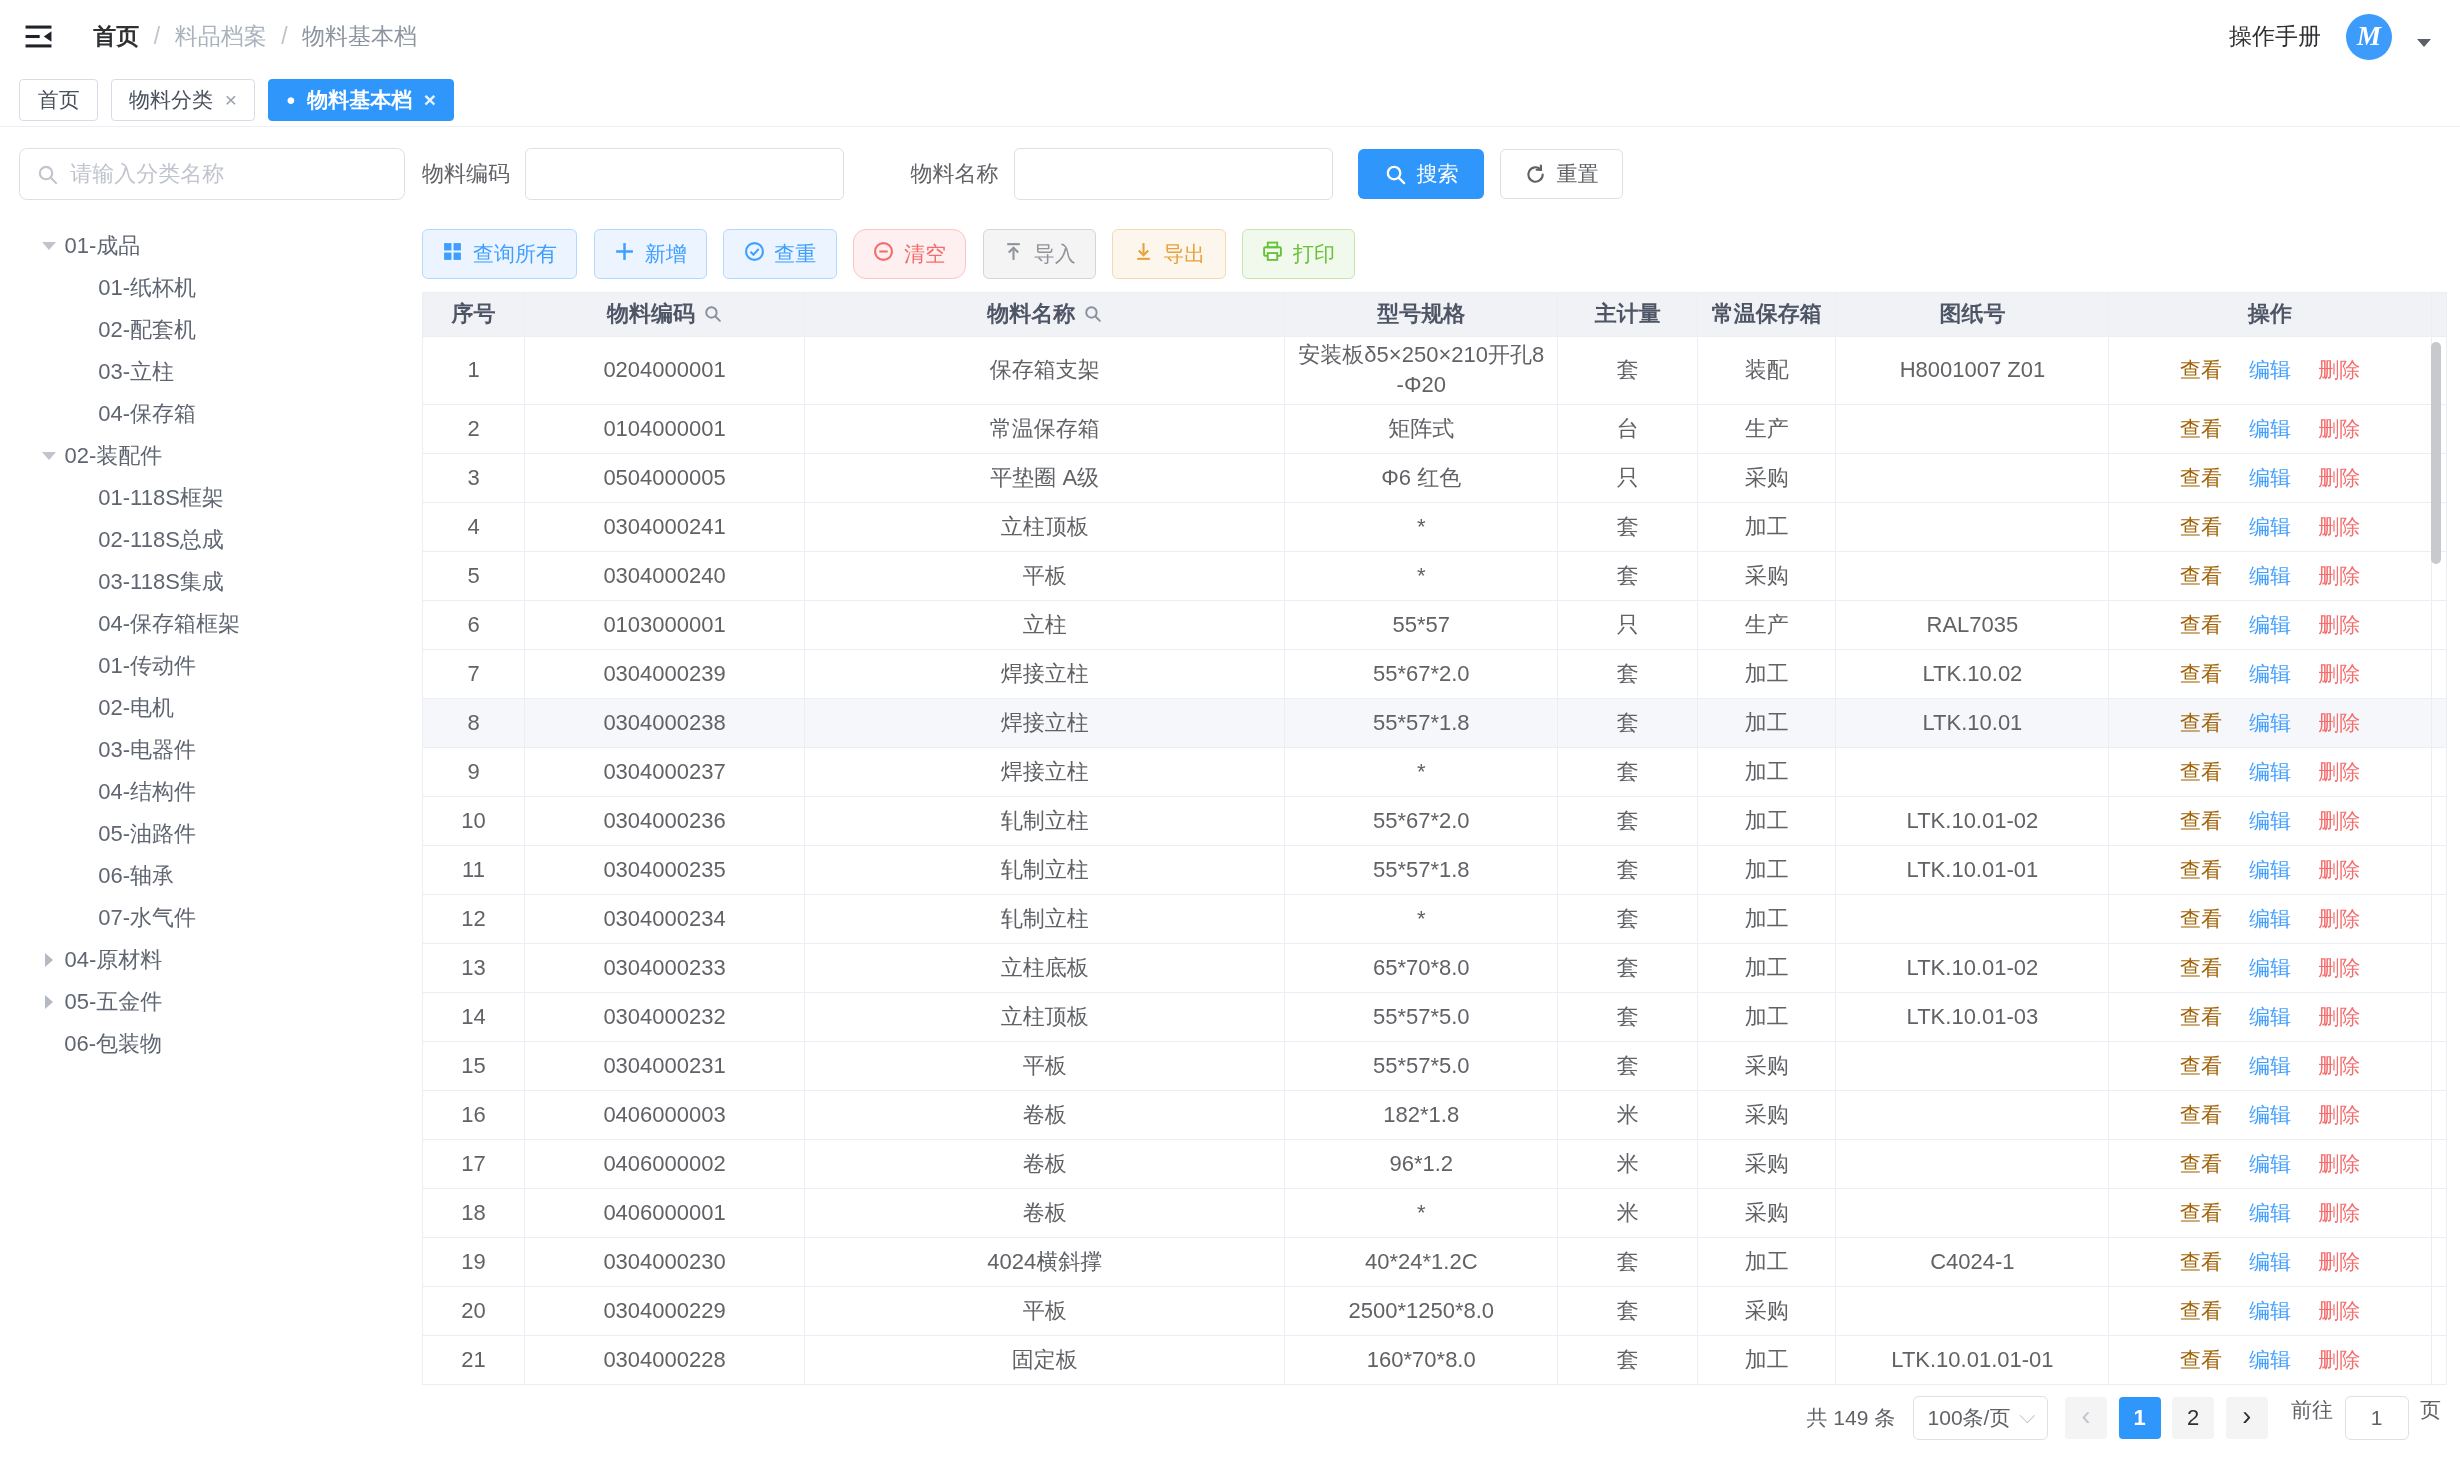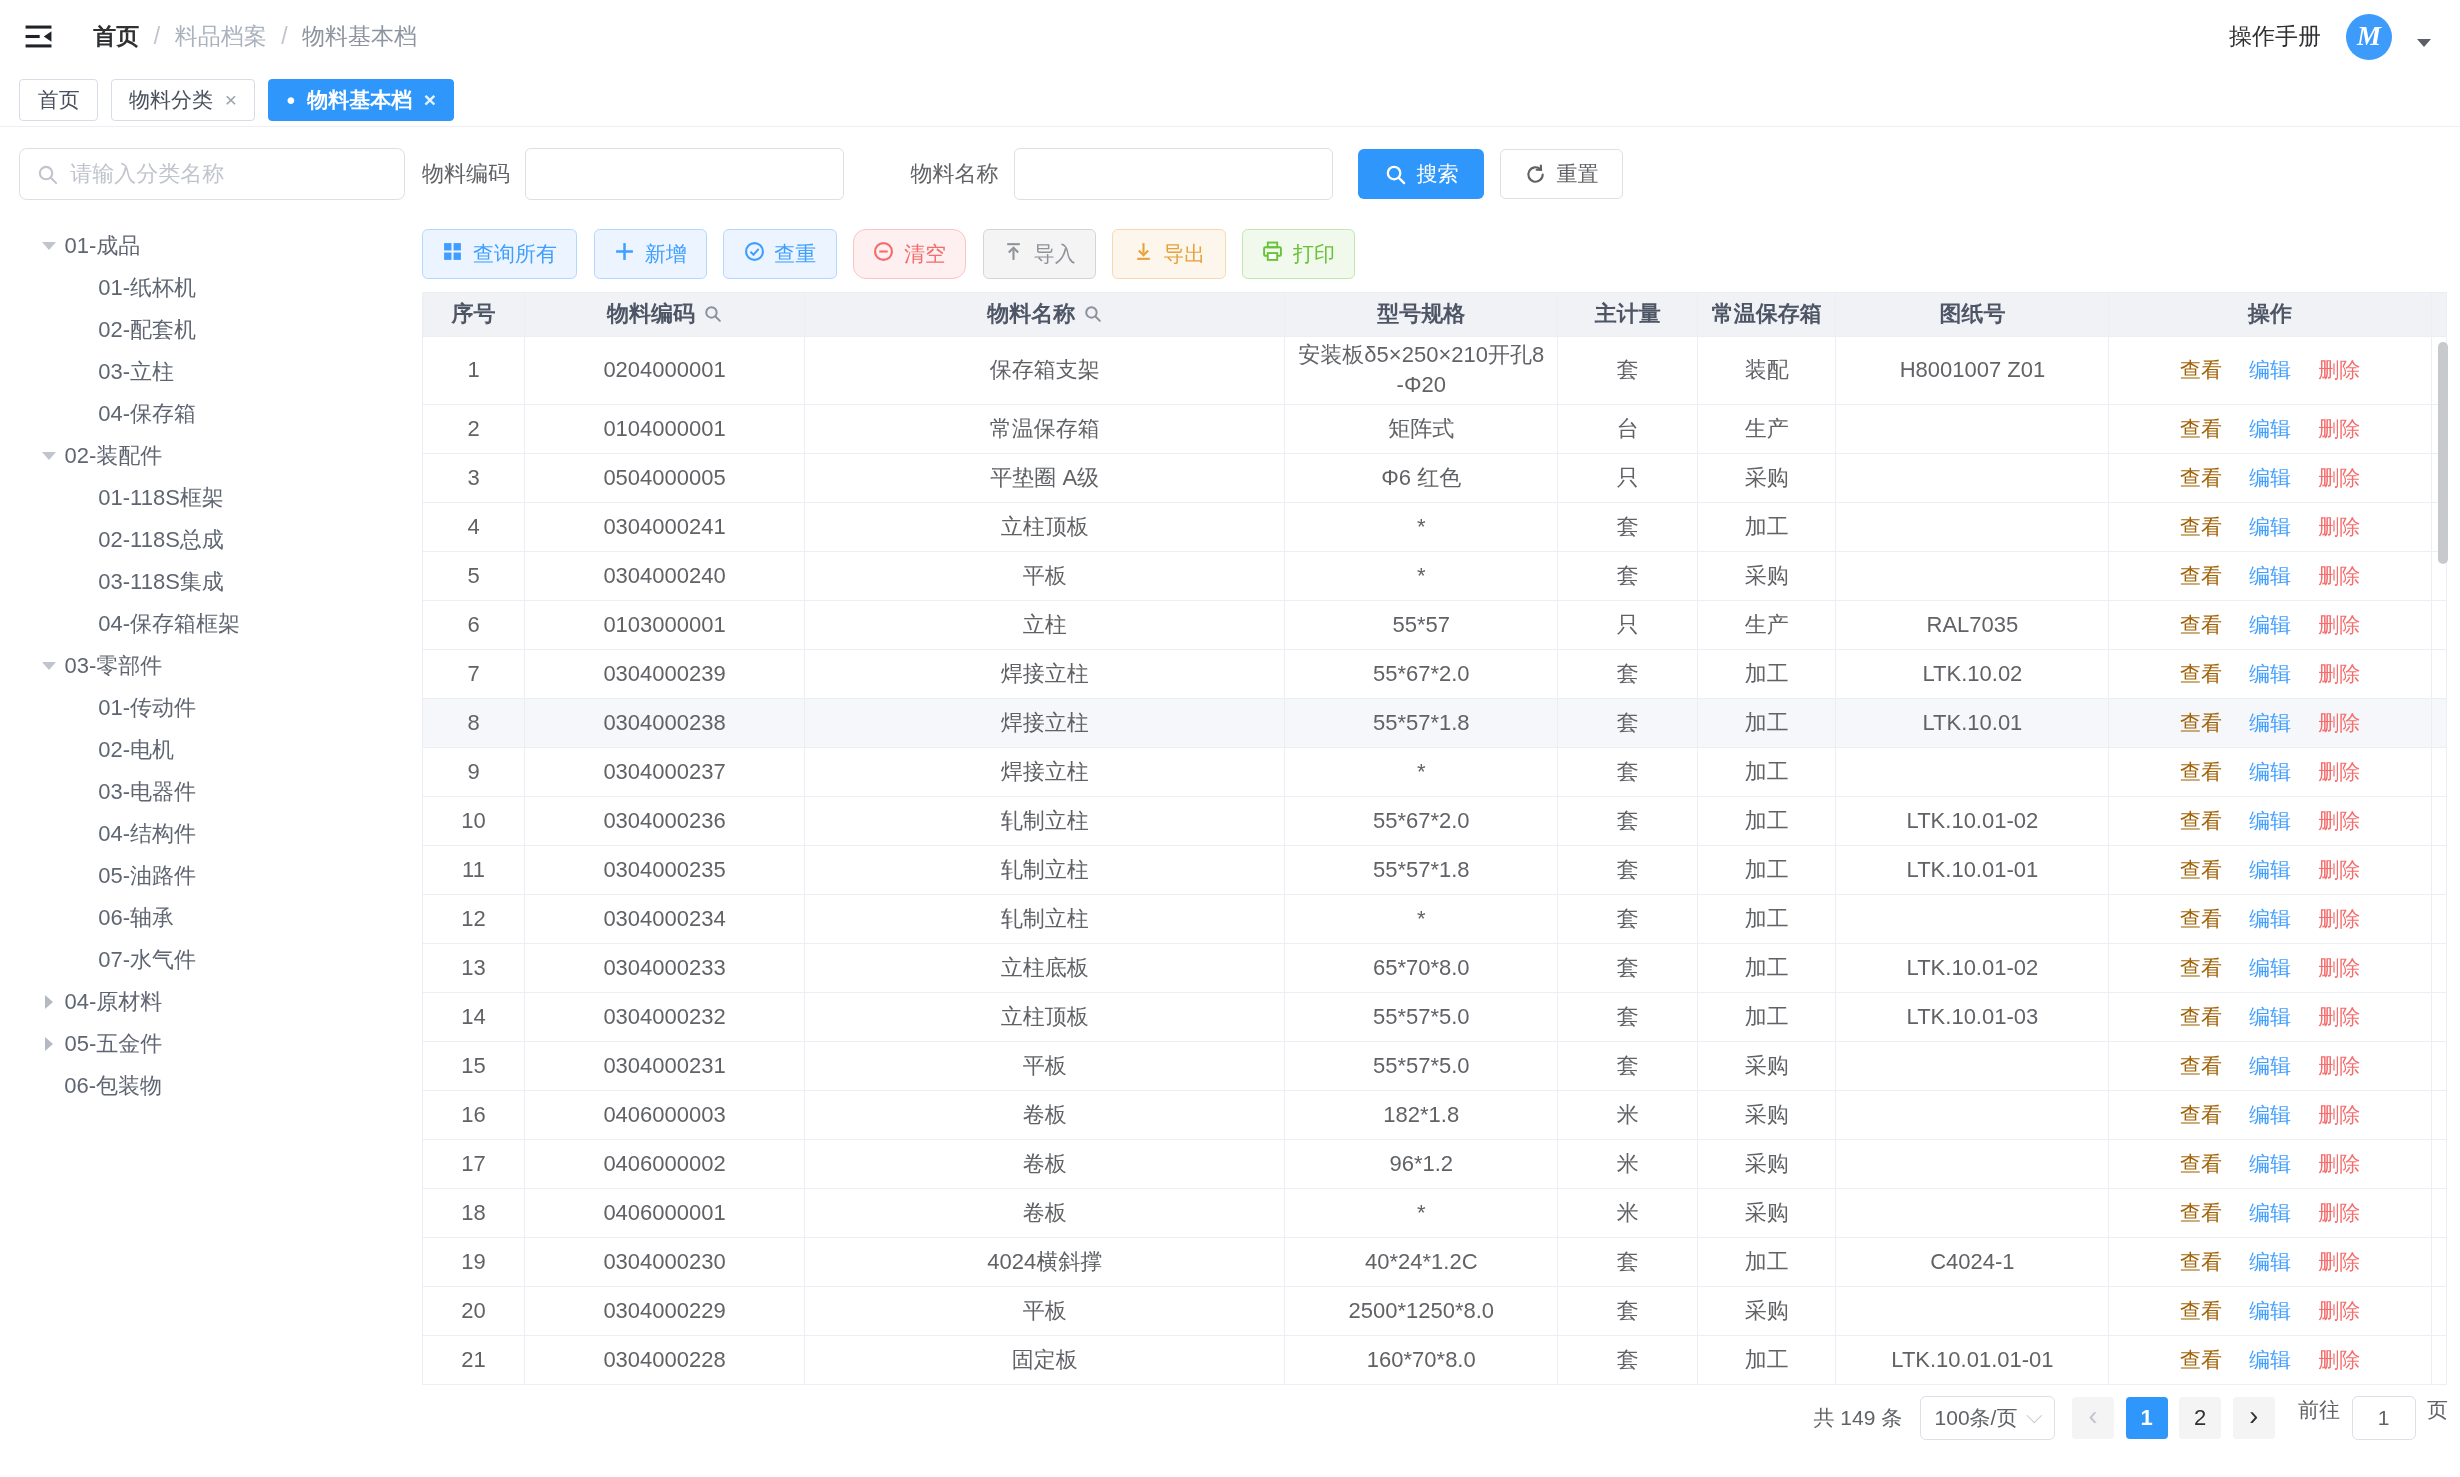--- a/index.html
+++ b/index.html
@@ -48,21 +48,21 @@
   .tree-row { height:42px; display:flex; align-items:center; padding-left:23px; cursor:pointer; }
   .tree-row.child { padding-left:79px; }
   .tree-row.leaf-root { padding-left:45px; }
   .tw { width:13.5px; height:13.5px; margin-right:8.7px; position:relative; flex:none; }
   .tw.exp::before { content:""; position:absolute; left:0; top:2.9px; border-left:7.7px solid transparent;
        border-right:7.7px solid transparent; border-top:8.7px solid #c0c4cc; }
   .tw.col::before { content:""; position:absolute; left:2.9px; top:0; border-top:7.7px solid transparent;
        border-bottom:7.7px solid transparent; border-left:8.7px solid #b4bac4; }
 
   
-  .main { flex:1; padding-right:8px; overflow:hidden; }
+  .main { flex:1; padding-right:15px; overflow:hidden; }
   .filter-row { margin-top:21px; display:flex; align-items:center; }
   .f-label { font-size:22px; color:#606266; }
   .f-input { width:319px; height:52px; border:1px solid #dcdfe6; border-radius:5.8px; margin-left:15.4px;
              font-size:22px; color:#606266; padding:0 15.4px; outline:none; font-family:inherit; }
   .lbl2 { margin-left:66px; }
   .btn { display:inline-flex; align-items:center; justify-content:center; gap:9.7px; height:50px;
          border-radius:5.8px; font-size:21px; cursor:pointer; border:1px solid transparent;
          font-family:inherit; }
   .btn svg { flex:none; }
   .btn-search { background:#2f97fb; color:#fff; padding:0 25px; margin-left:25px; }
@@ -190,24 +190,20 @@
             <span>01-118S框架</span>
           </div>
           <div class="tree-row child">
             <span>02-118S总成</span>
           </div>
           <div class="tree-row child">
             <span>03-118S集成</span>
           </div>
           <div class="tree-row child">
             <span>04-保存箱框架</span>
-          </div>
-          <div class="tree-row">
-            <span class="tw exp"></span>
-            <span>03-零部件</span>
           </div>
           <div class="tree-row child">
             <span>01-传动件</span>
           </div>
           <div class="tree-row child">
             <span>02-电机</span>
           </div>
           <div class="tree-row child">
             <span>03-电器件</span>
           </div>

